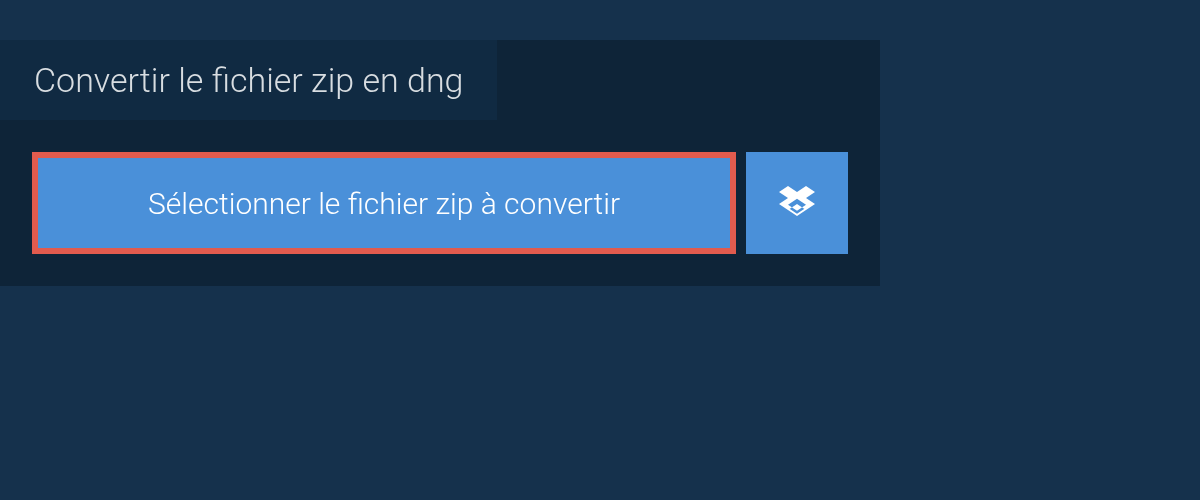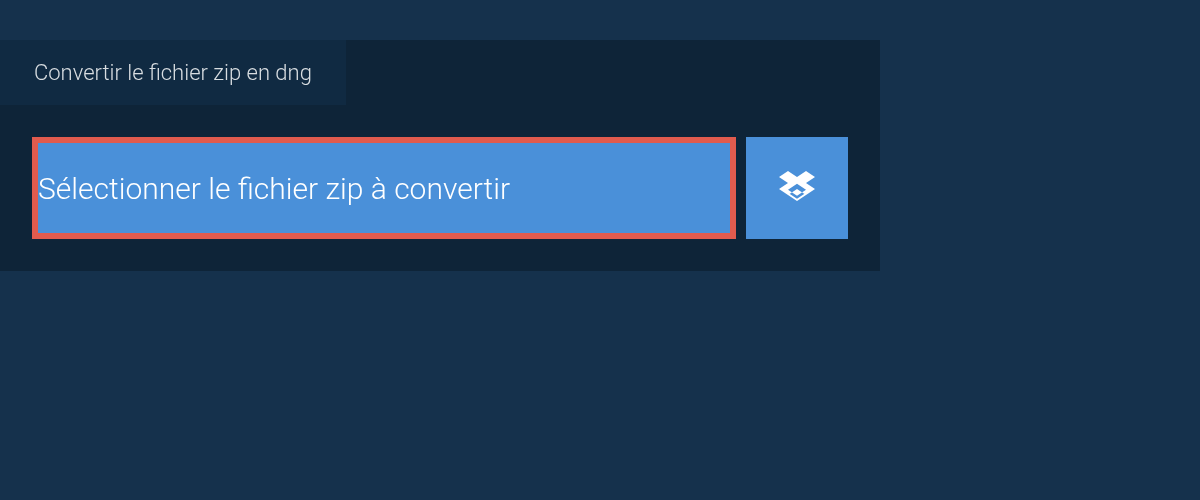--- a/index.html
+++ b/index.html
@@ -17,37 +17,38 @@
     .panel {
       background-color: #0e2438;
       width: 880px;
       margin-top: 40px;
     }
     .tab {
       display: inline-block;
       background-color: #102a42;
       padding: 20px 34px;
       color: #d8dde1;
-      font-size: 22px;
+      font-size: 34px;
       font-weight: 300;
     }
     .button-row {
       display: flex;
       gap: 10px;
       padding: 32px;
     }
     .select-button {
       flex: 1;
       background-color: #4a90d9;
       border: 6px solid #e15b4e;
       color: #ffffff;
       font-size: 30px;
       font-weight: 300;
       display: flex;
       align-items: center;
+      justify-content: center;
       height: 102px;
       cursor: pointer;
     }
     .dropbox-button {
       width: 102px;
       height: 102px;
       background-color: #4a90d9;
       display: flex;
       align-items: center;
       justify-content: center;

